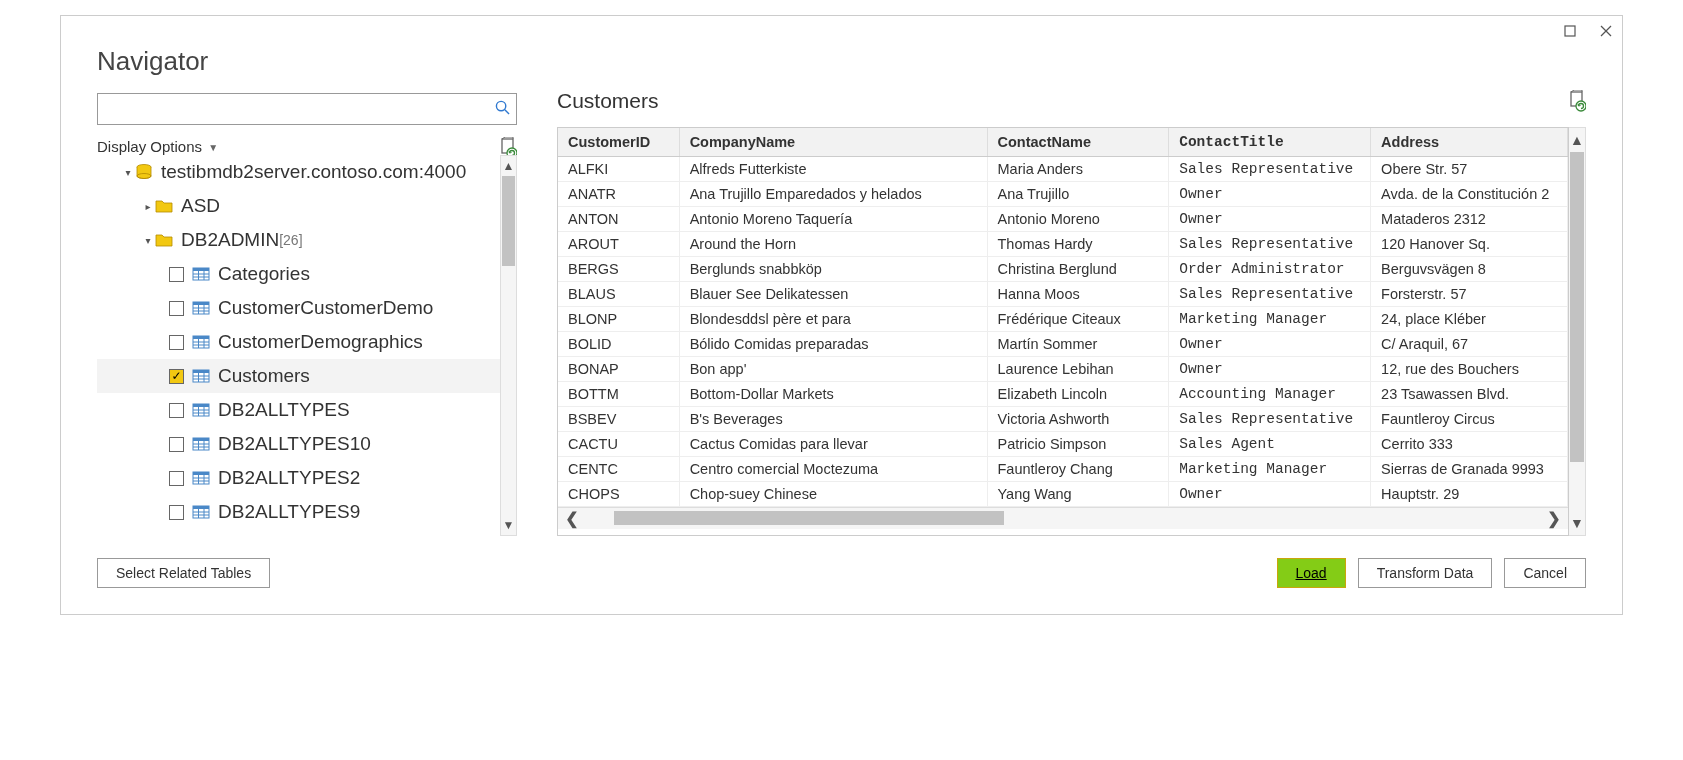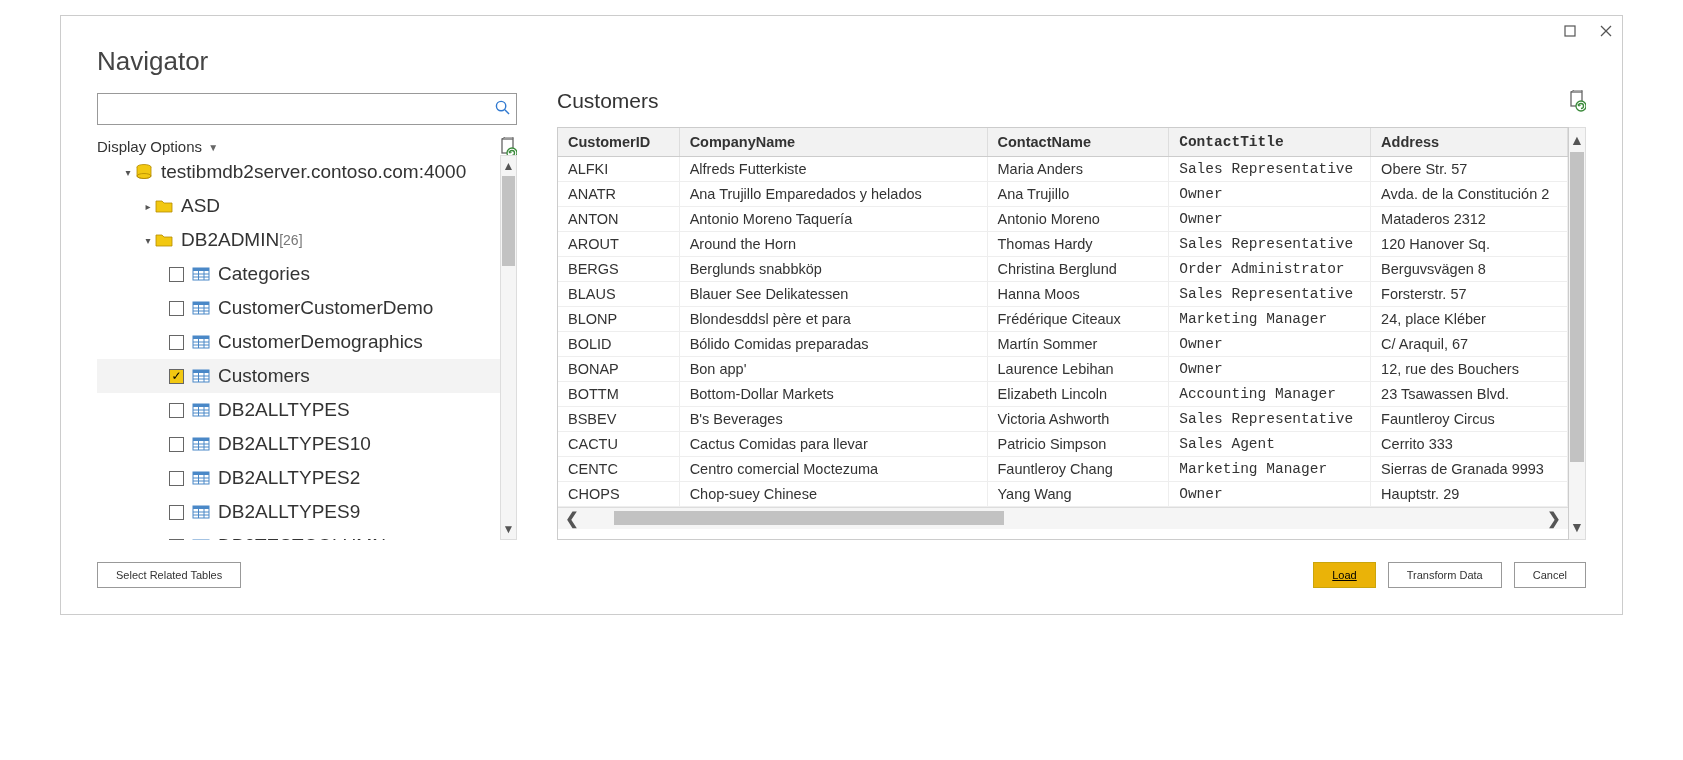--- a/index.html
+++ b/index.html
@@ -206,26 +206,26 @@
   .footer {
     padding: 22px 36px 26px 36px;
     display: flex;
     align-items: center;
   }
   .footer .spacer{flex:1;}
   .btn {
     border: 1px solid #999;
     background: #fff;
     padding: 6px 18px;
-    font-size: 11px;
+    font-size: 14px;
     cursor: pointer;
     margin-left: 12px;
     color:#333;
   }
-  .btn.primary { background: #eab308; border-color: #caa50c; color:#000;text-decoration:underline;}
+  .btn.primary { background: #84cc16; border-color: #caa50c; color:#000;text-decoration:underline;}
   .btn.small-margin{margin-left:0;}
 </style>
 </head>
 <body>
 
 <div class="window">
 
   <div class="titlebar">
     <div class="win-btn">
       <svg width="12" height="12">

